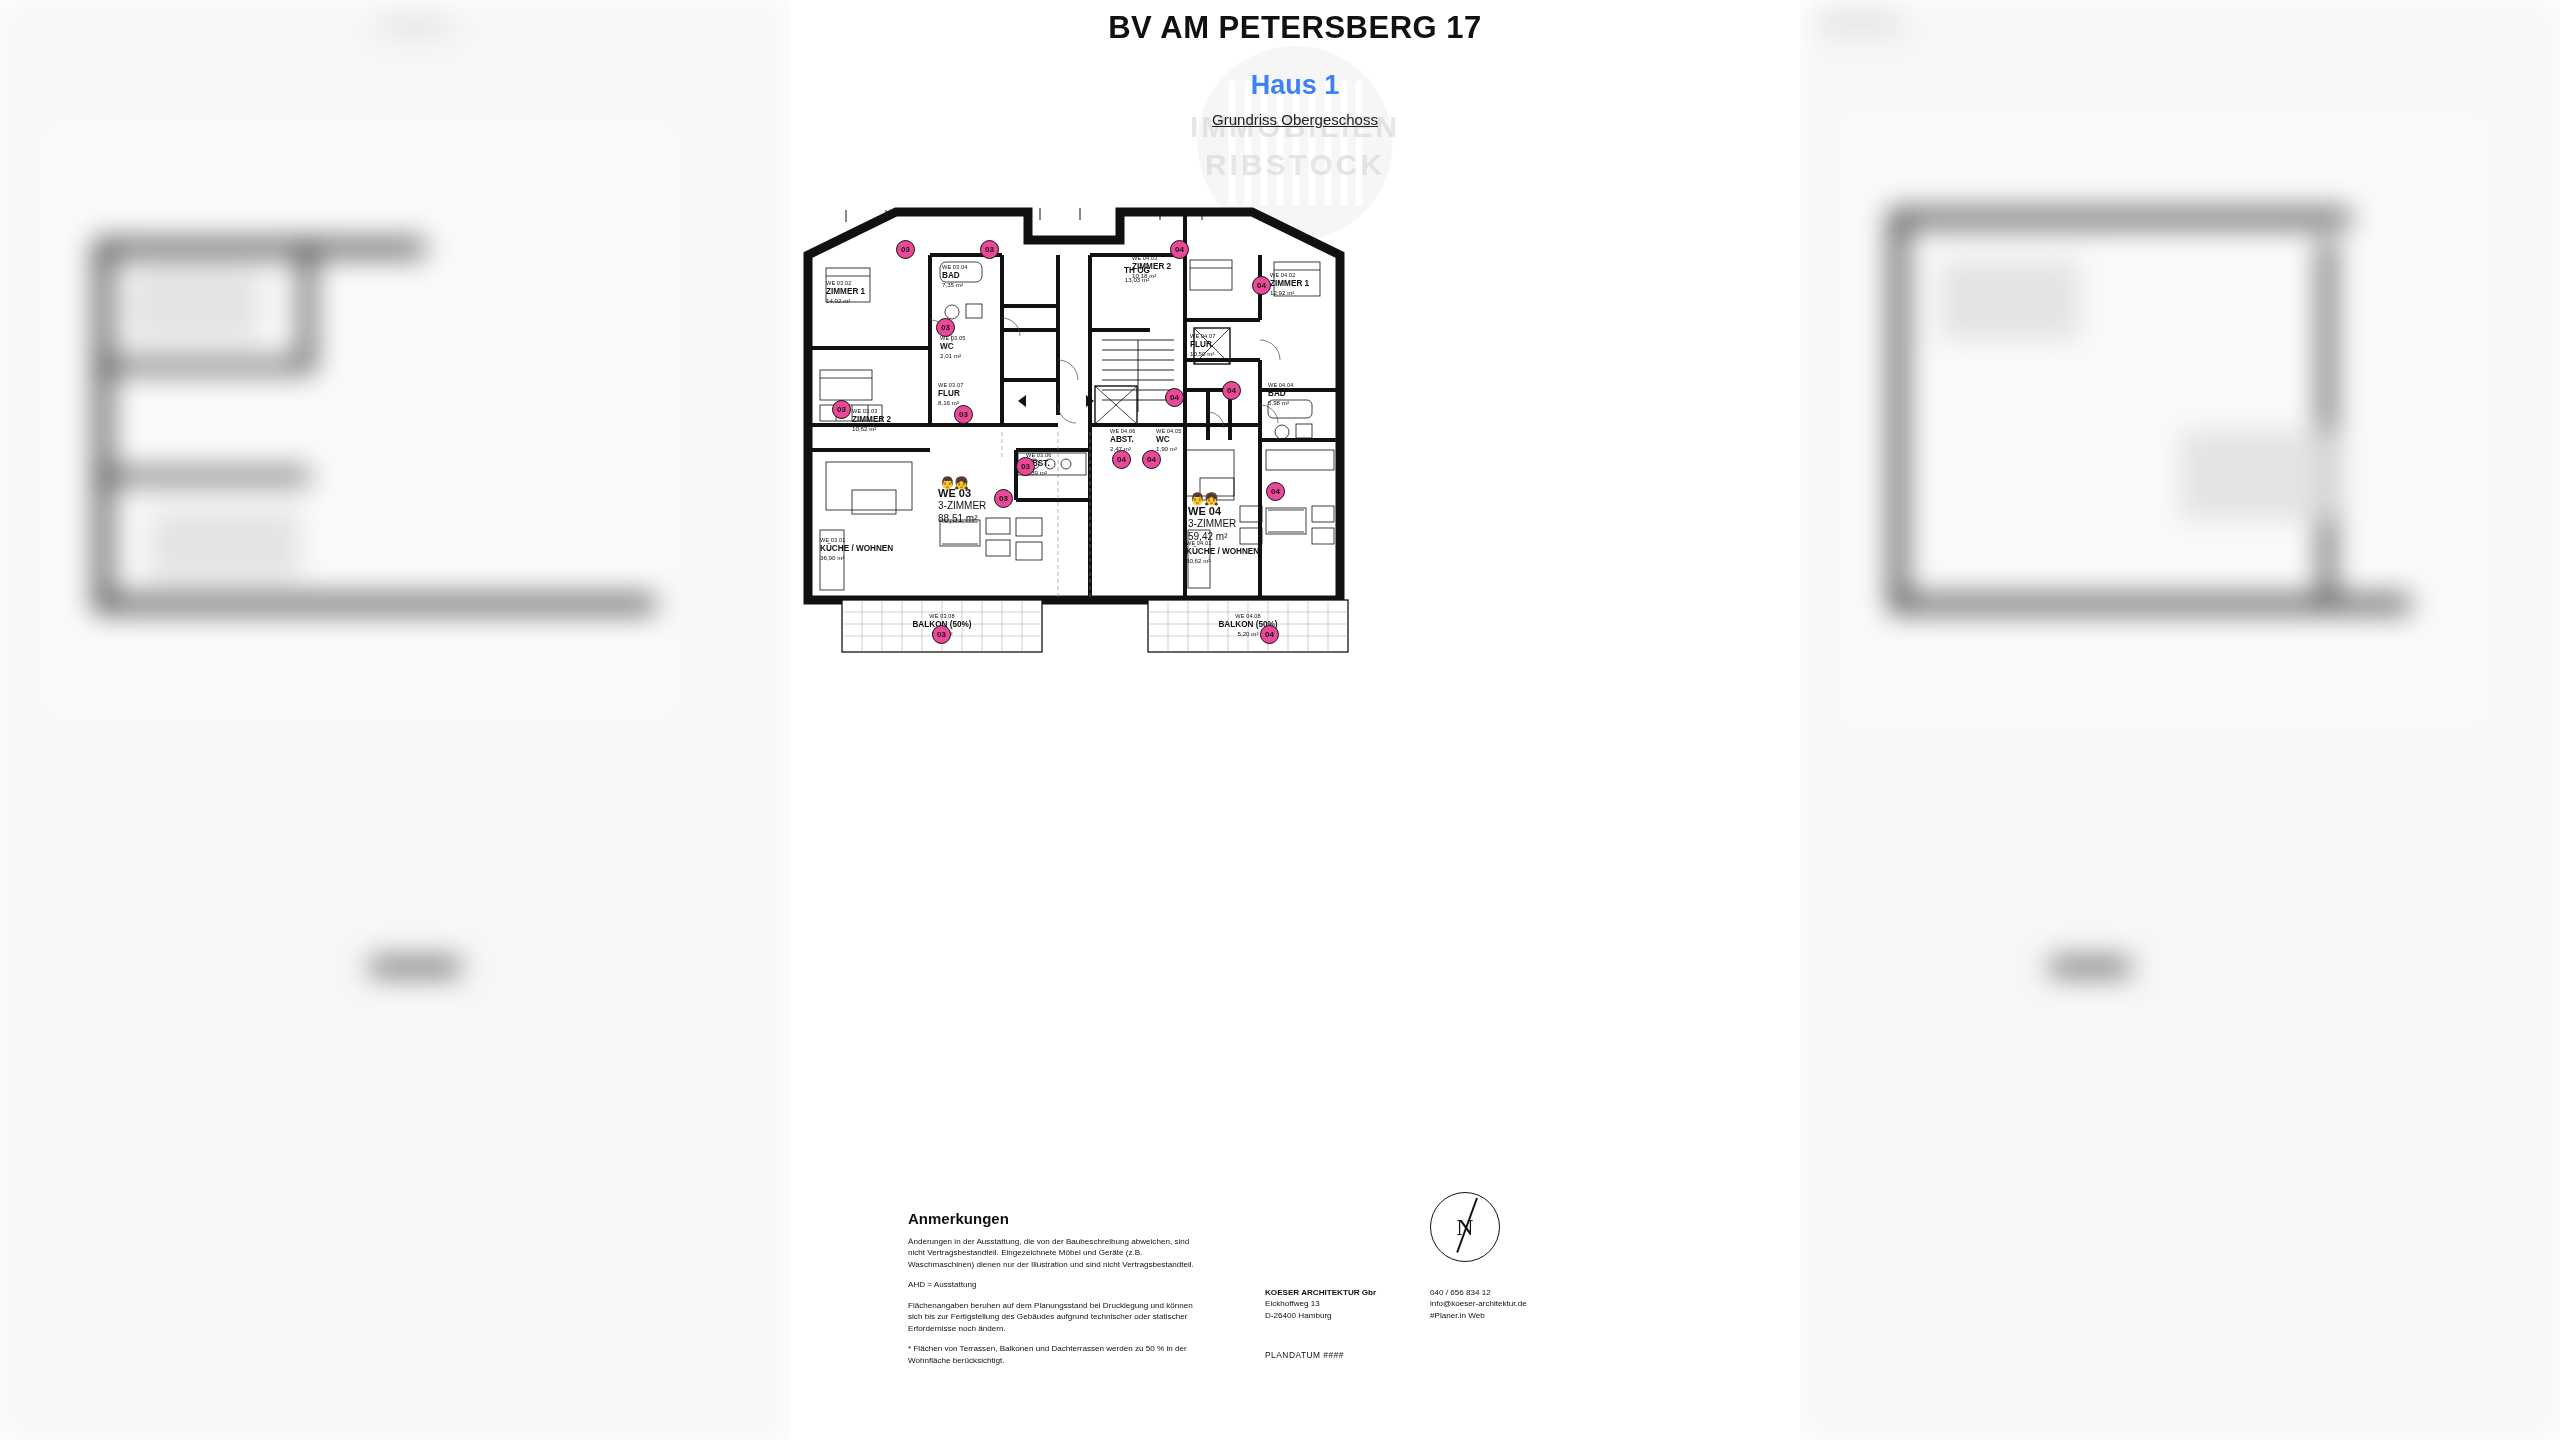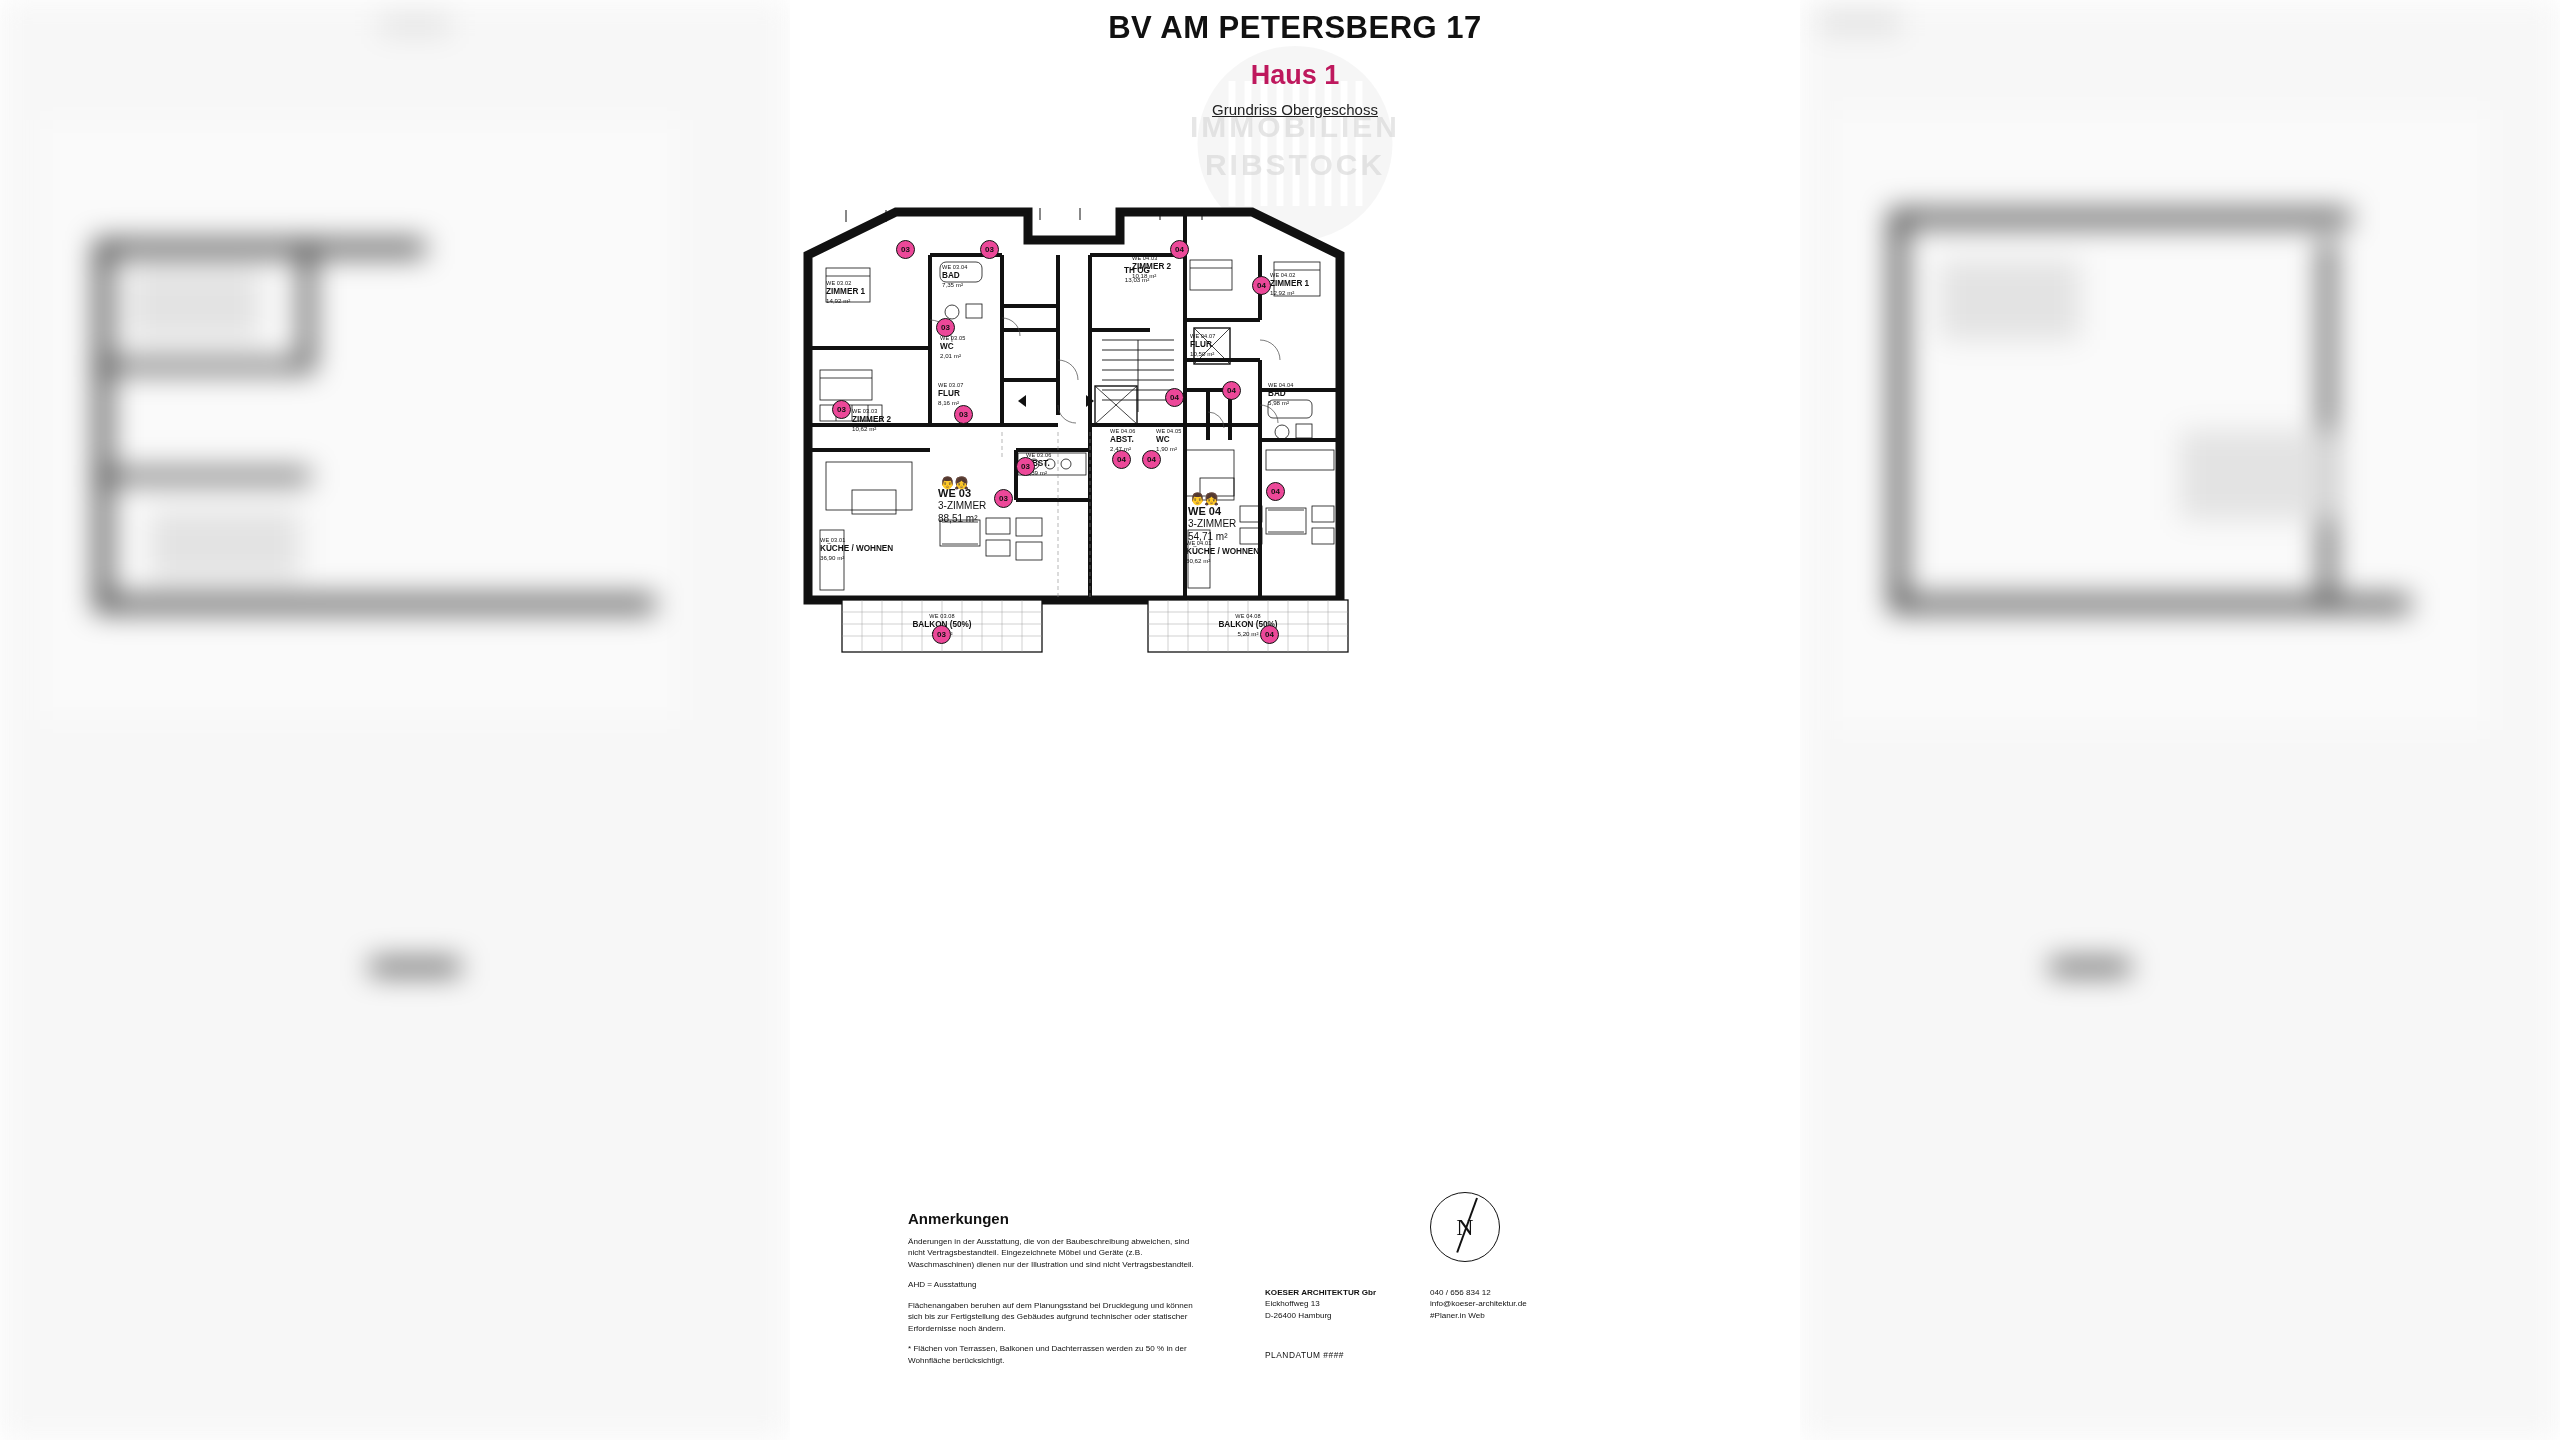--- a/index.html
+++ b/index.html
@@ -26,21 +26,21 @@
 
   
   .sheet {
     position:absolute; left:790px; top:0; width:1010px; height:1440px;
     background:#ffffff;
   }
 
   
   .titleblock { position:absolute; left:0; top:10px; width:1010px; text-align:center; }
   .t-main { font-size:31px; font-weight:bold; letter-spacing:.5px; color:#111; }
-  .t-sub  { font-size:27px; font-weight:bold; margin-top:14px; color:#be185d; }
+  .t-sub  { font-size:27px; font-weight:bold; margin-top:24px; color:#3b82f6; }
   .t-sub2 { font-size:15px; margin-top:10px; color:#222;text-decoration:underline; }
 
   
   .watermark {
     position:absolute; left:50%; top:46px; transform:translateX(-50%);
     width:195px; height:195px; opacity:.16; pointer-events:none;
   }
   .wm-circle {
     position:absolute; inset:0; border-radius:50%;
     background:#c9c9c9;
@@ -397,21 +397,21 @@
     <div class="lbl big" style="left:148px; top:287px;">
       <div class="name">WE 03</div>
       <div class="sub">3-ZIMMER</div>
       <div class="sub">88,51 m²</div>
     </div>
     <div class="persons" style="left:150px; top:276px;">👨👧</div>
 
     <div class="lbl big" style="left:398px; top:305px;">
       <div class="name">WE 04</div>
       <div class="sub">3-ZIMMER</div>
-      <div class="sub">54,71 m²</div>
+      <div class="sub">59,42 m²</div>
     </div>
     <div class="persons" style="left:400px; top:292px;">👨👧</div>
 
     <div class="wecircle" style="left:106px; top:40px;">03</div>
     <div class="wecircle" style="left:190px; top:40px;">03</div>
     <div class="wecircle" style="left:380px; top:40px;">04</div>
     <div class="wecircle" style="left:462px; top:76px;">04</div>
     <div class="wecircle" style="left:146px; top:118px;">03</div>
     <div class="wecircle" style="left:42px;  top:200px;">03</div>
     <div class="wecircle" style="left:164px; top:205px;">03</div>

